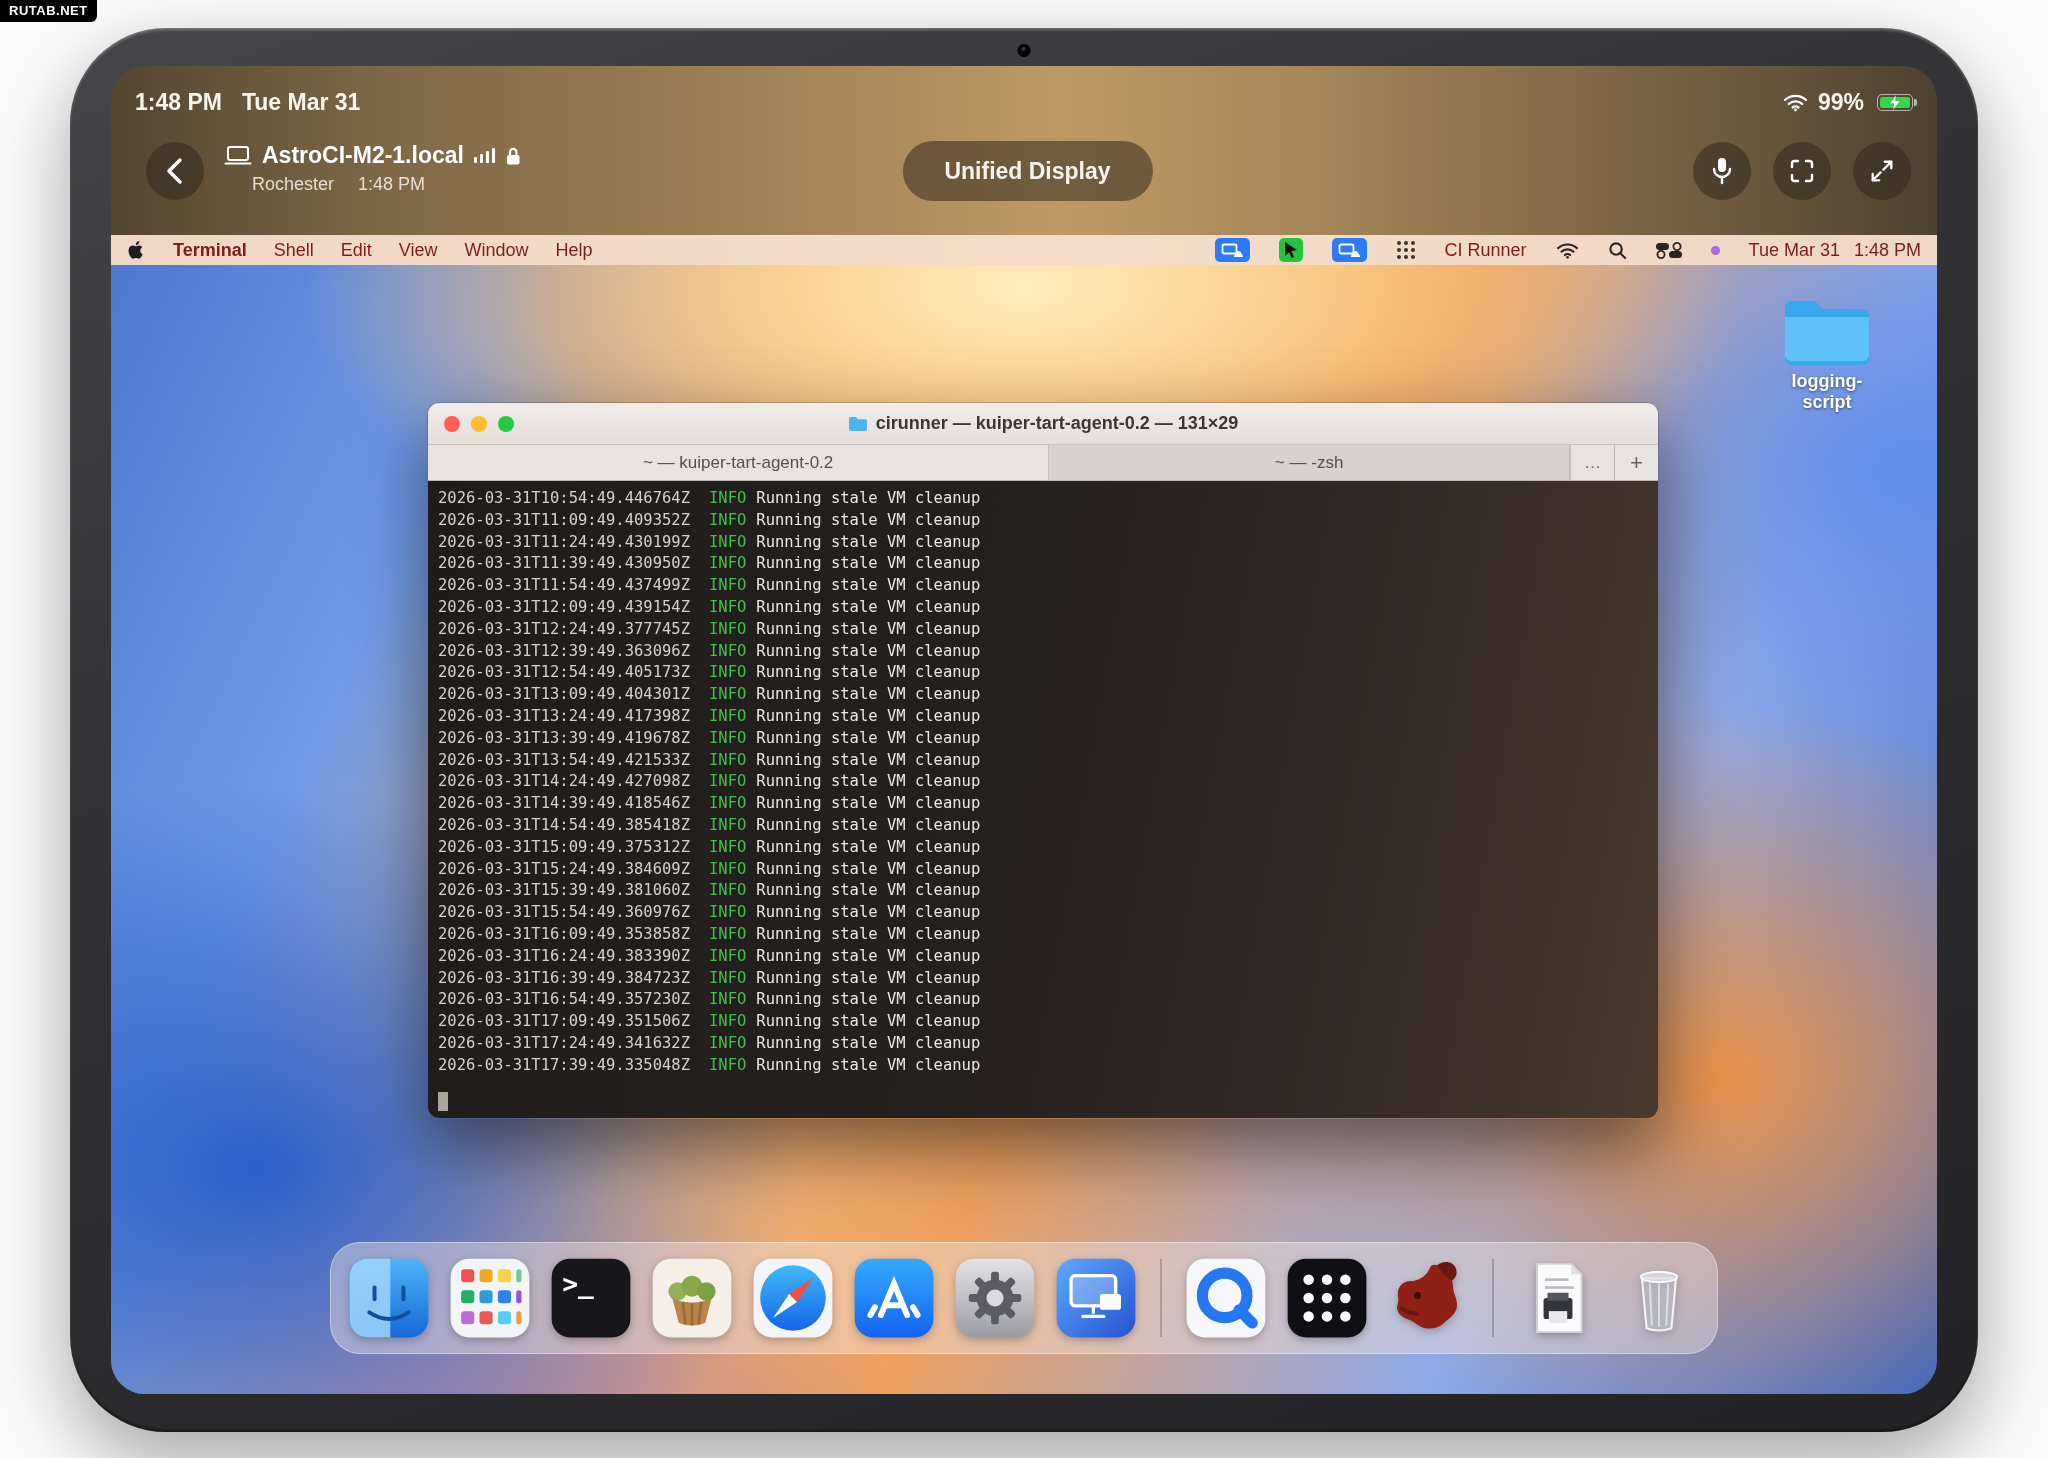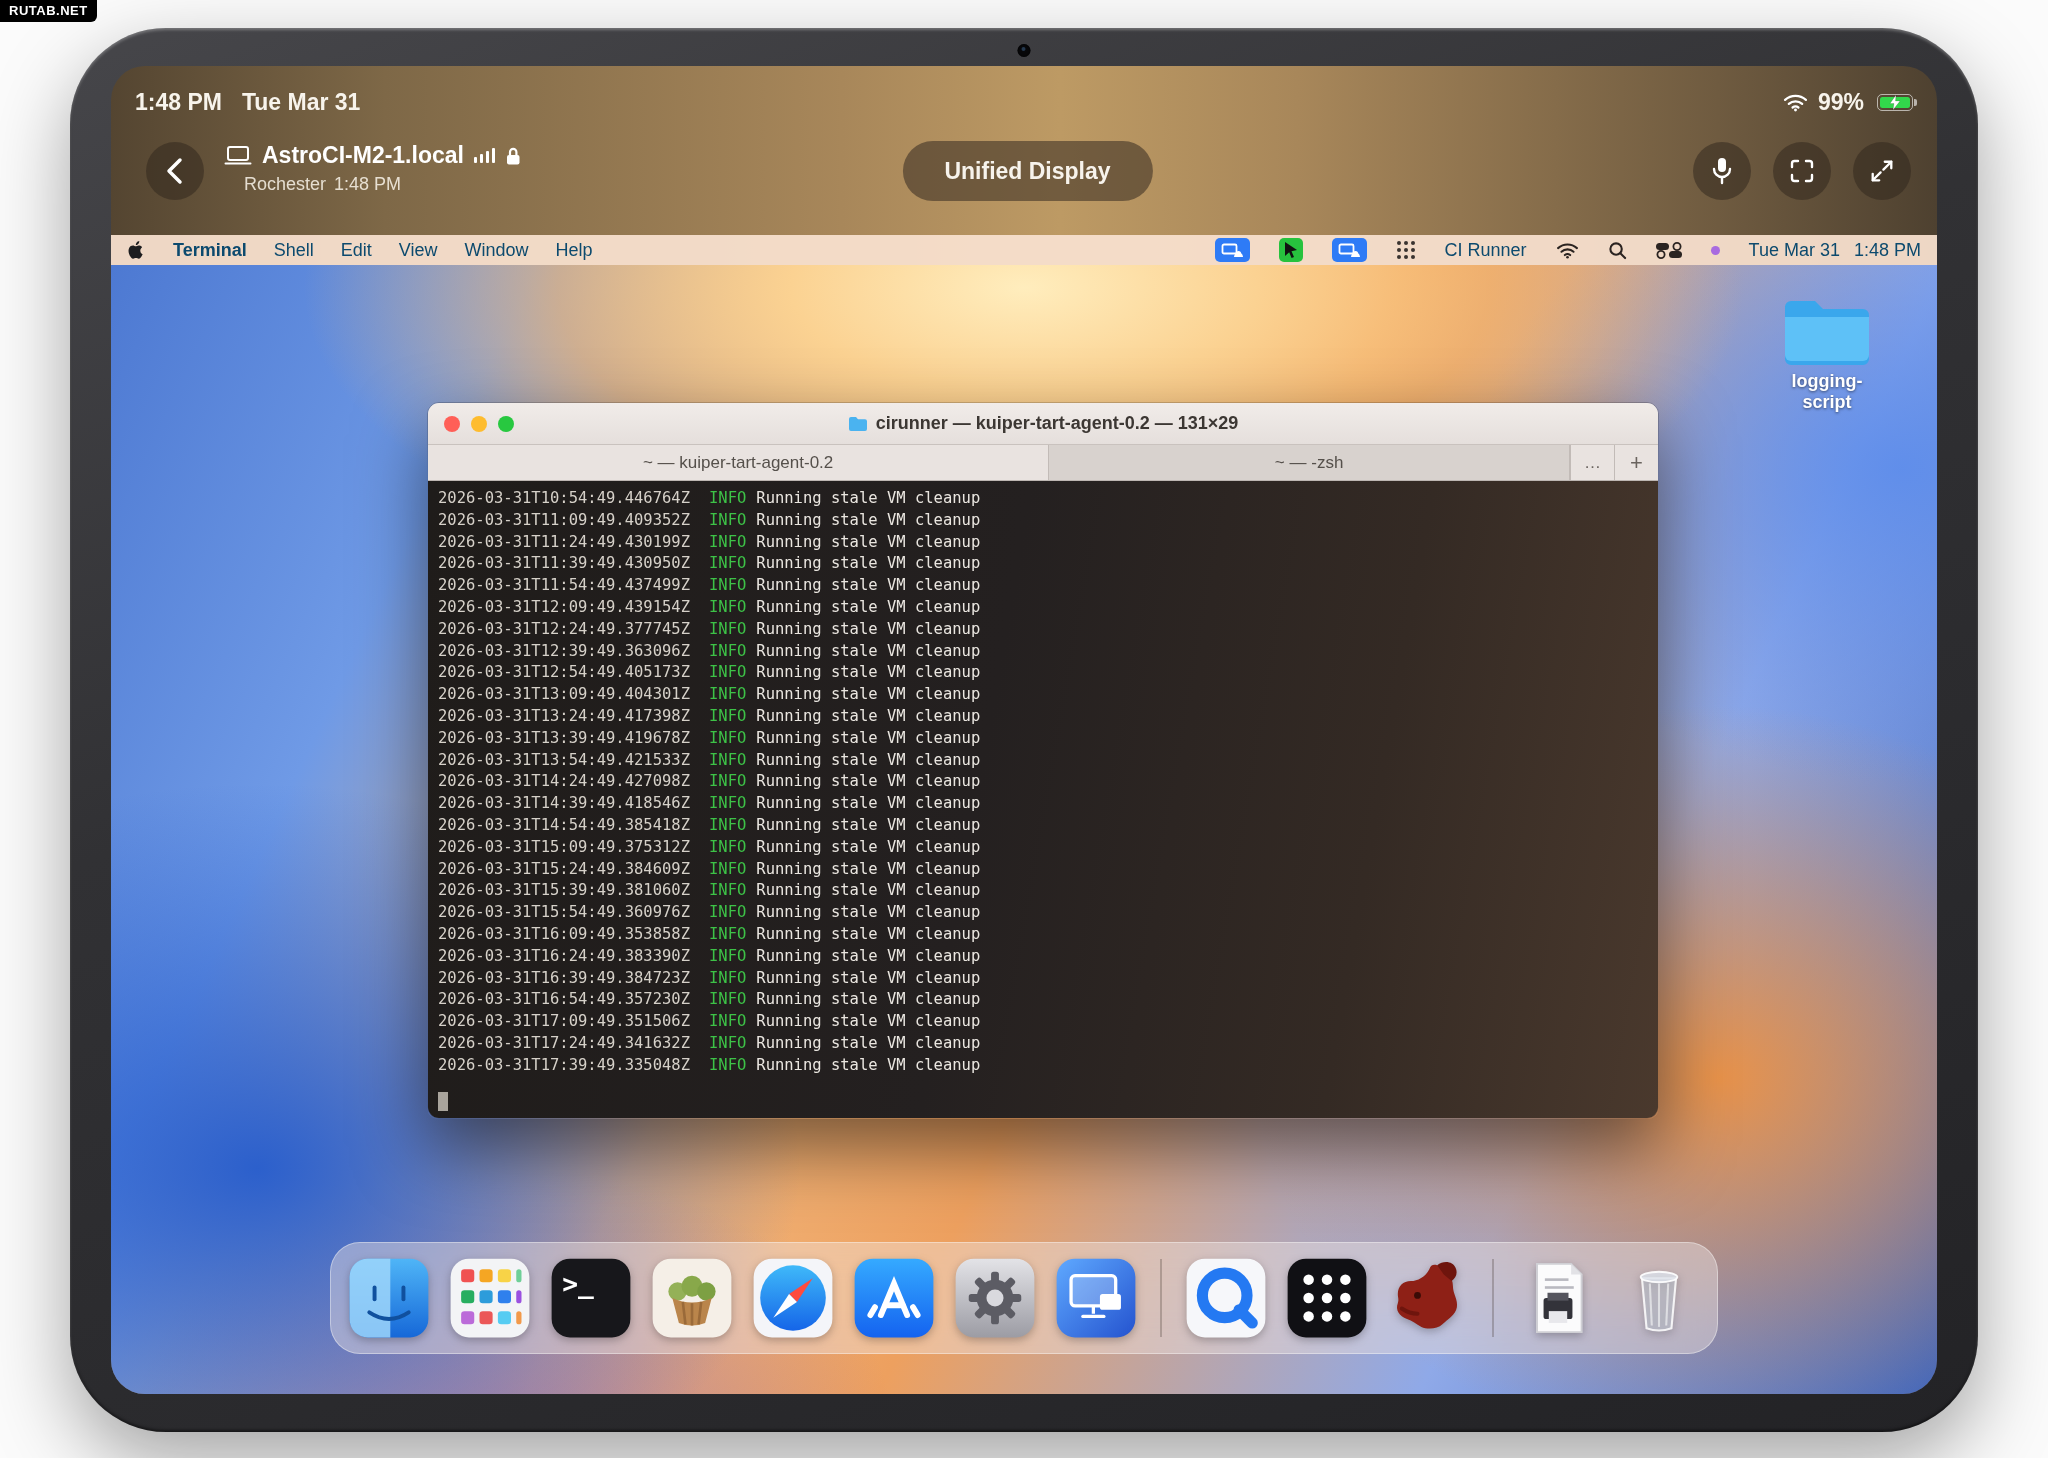--- a/index.html
+++ b/index.html
@@ -28,29 +28,29 @@
   .battery .fill { position:absolute; inset:2px; border-radius:2.5px; background:#32d74b; }
   .battery .nub { position:absolute; right:-5px; top:4.5px; width:3px; height:7px; border-radius:0 2px 2px 0; background:rgba(255,255,255,.6); }
   .battery svg { position:absolute; left:11px; top:0.5px; }
 
   
   .toolbar { position:absolute; top:74px; left:7px; right:0; height:70px; color:#fff; }
   .round-btn { width:58px; height:58px; border-radius:50%; background:rgba(48,38,28,.52); display:flex; align-items:center; justify-content:center; }
   .back-btn { position:absolute; left:28px; top:2px; }
   .host { position:absolute; left:106px; top:2px; }
   .host-row1 { display:flex; gap:10px; align-items:center; font-size:23px; font-weight:700; color:#fff; }
-  .host-row2 { margin-top:5px; margin-left:20px; display:flex; gap:8px; font-size:18px; font-weight:400; color:rgba(255,250,240,.82); }
+  .host-row2 { margin-top:5px; margin-left:28px; display:flex; gap:24px; font-size:18px; font-weight:400; color:rgba(255,250,240,.82); }
   .pill { position:absolute; left:50%; transform:translateX(-50%); top:1px; height:60px; padding:0 42px; border-radius:32px; background:rgba(52,42,32,.55); display:flex; align-items:center; font-size:23px; font-weight:600; color:#f7f3ec; }
   .tb-right { position:absolute; right:26px; top:2px; display:flex; gap:22px; }
   .bars { display:flex; align-items:flex-end; gap:2.5px; height:15px; }
   .bars i { display:block; width:3.5px; background:#fff; border-radius:1px; }
 
   
   .mac { position:absolute; top:169px; left:0; right:0; bottom:0; display:flex; flex-direction:column; }
-  .menubar { height:30px; background:rgba(248,224,206,.94); display:flex; align-items:center; padding:0 16px; font-size:18px; color:#0c4a6e; flex:none; }
+  .menubar { height:30px; background:rgba(248,224,206,.94); display:flex; align-items:center; padding:0 16px; font-size:18px; color:#7f1d1d; flex:none; }
   .mb-left { display:flex; align-items:center; gap:27px; }
   .app-name { font-weight:700; }
   .menu-item { font-weight:400; }
   .mb-right { margin-left:auto; display:flex; align-items:center; gap:29px; }
   .mb-chip { height:24px; border-radius:5px; display:flex; align-items:center; justify-content:center; }
   .chip-blue { width:35px; background:#2e7bf6; }
   .chip-green { width:24px; background:#27c23e; }
   .agent-label { font-size:18px; }
   .rec-dot { width:9px; height:9px; border-radius:50%; background:#a86ae0; }
   .mb-clock { display:flex; gap:14px; font-size:18px; }

